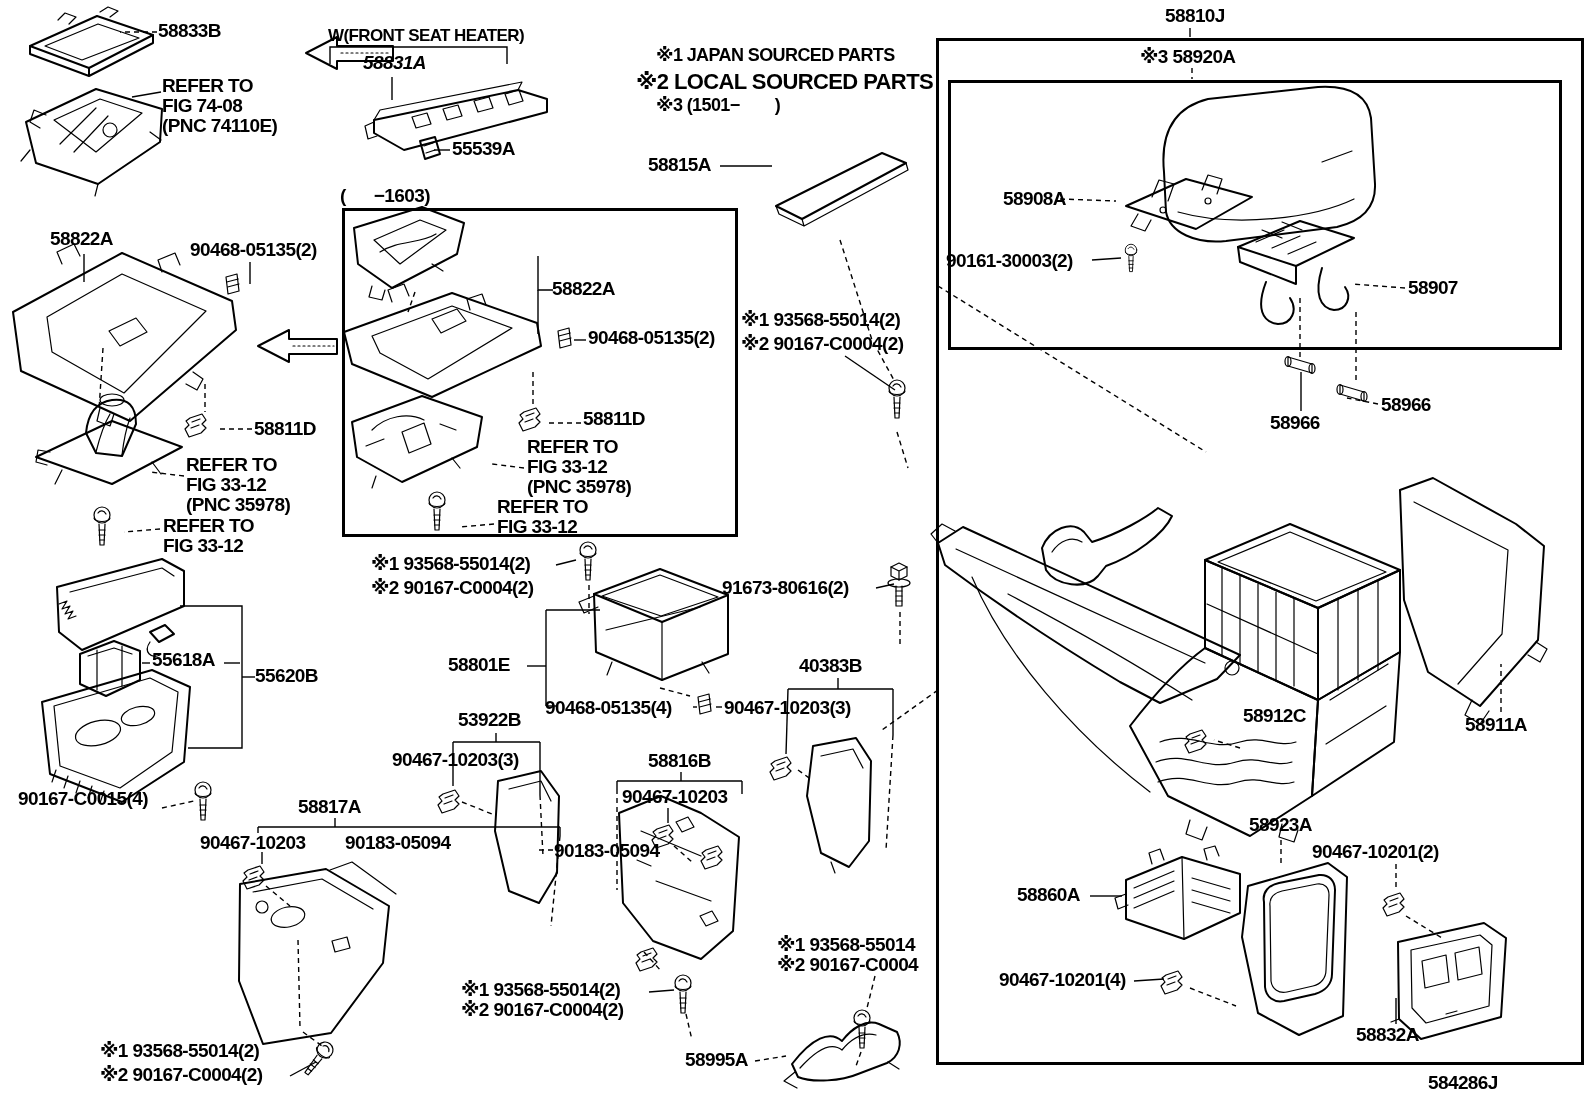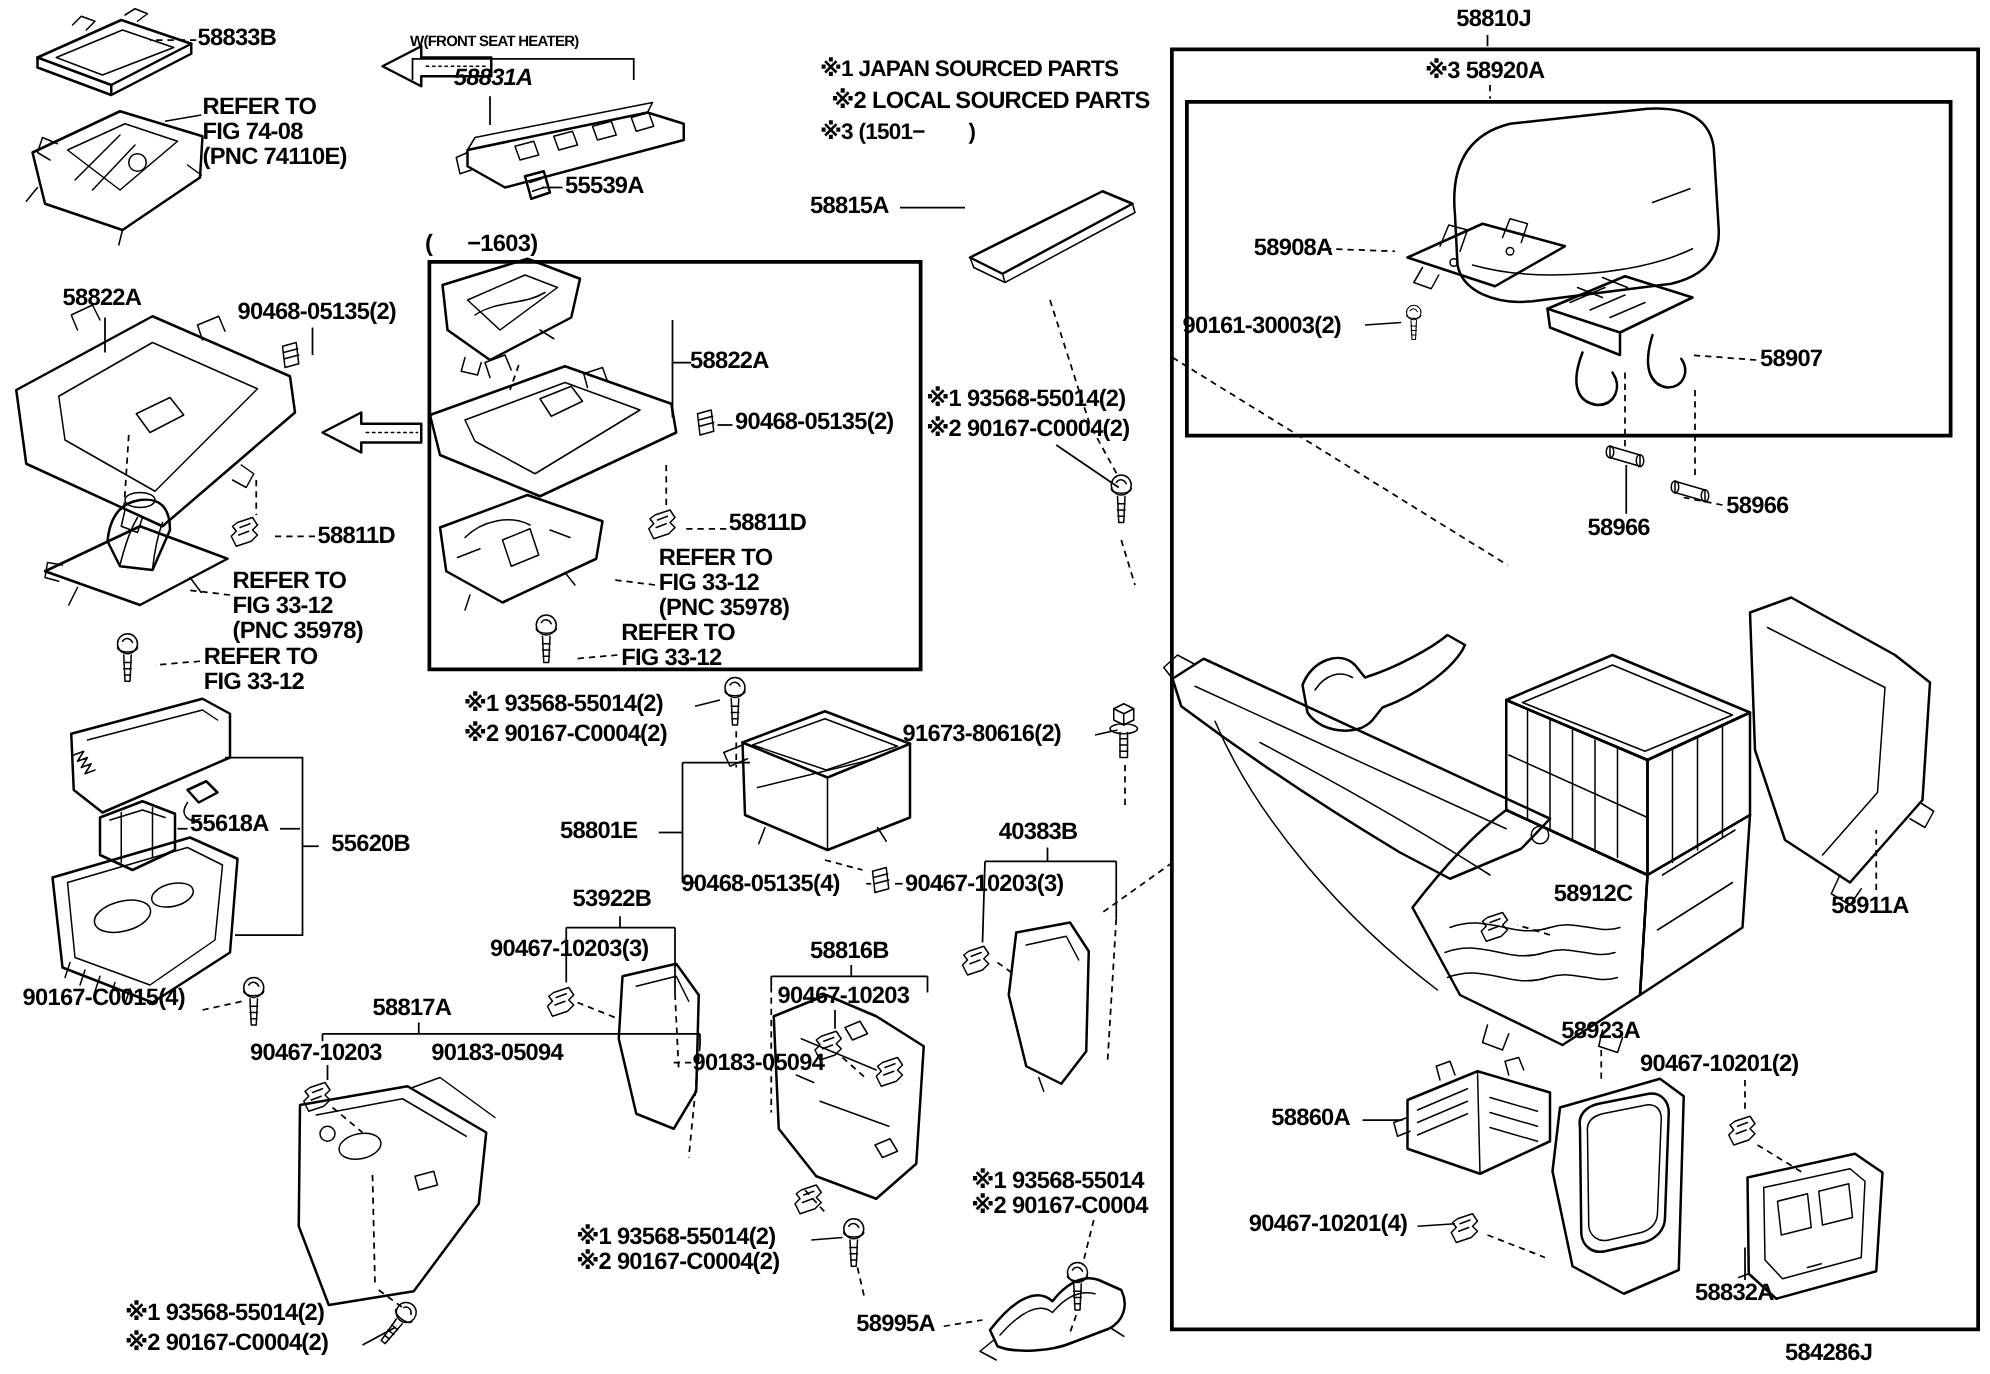--- a/index.html
+++ b/index.html
@@ -413,25 +413,25 @@
       <polyline points="1240,748 1214,740" class="dash"></polyline>
       <polyline points="1501,712 1501,664" class="dash"></polyline>
       <polyline points="938,690 882,730" class="dash"></polyline>
     </svg>
 
   <div id="labels">
       <div class="lbl" style="left: 158px; top: 21px;">58833B</div>
       <div class="lbl" style="left: 162px; top: 76px;">REFER TO</div>
       <div class="lbl" style="left: 162px; top: 96px;">FIG 74-08</div>
       <div class="lbl" style="left: 162px; top: 116px;">(PNC 74110E)</div>
-      <div class="lbl" style="left: 328px; top: 27px; font-size: 12px;">W(FRONT SEAT HEATER)</div>
+      <div class="lbl" style="left: 328px; top: 27px; font-size: 17px;">W(FRONT SEAT HEATER)</div>
       <div class="lbl" style="left: 363px; top: 53px; font-style: italic;">58831A</div>
       <div class="lbl" style="left: 452px; top: 139px;">55539A</div>
       <div class="lbl" style="left: 656px; top: 46px; font-size: 18px;">※1 JAPAN SOURCED PARTS</div>
-      <div class="lbl" style="left: 665px; top: 71px; font-size: 19px;">※2 LOCAL SOURCED PARTS</div>
+      <div class="lbl" style="left: 636px; top: 71px; font-size: 22px;">※2 LOCAL SOURCED PARTS</div>
       <div class="lbl" style="left: 656px; top: 96px; font-size: 18px;">※3 (1501−        )</div>
       <div class="lbl" style="left: 1165px; top: 6px;">58810J</div>
       <div class="lbl" style="left: 1140px; top: 47px;">※3 58920A</div>
       <div class="lbl" style="left: 648px; top: 155px;">58815A</div>
       <div class="lbl" style="left: 1003px; top: 189px;">58908A</div>
       <div class="lbl" style="left: 946px; top: 251px;">90161-30003(2)</div>
       <div class="lbl" style="left: 1408px; top: 278px;">58907</div>
       <div class="lbl" style="left: 1381px; top: 395px;">58966</div>
       <div class="lbl" style="left: 1270px; top: 413px;">58966</div>
       <div class="lbl" style="left: 50px; top: 229px;">58822A</div>
@@ -447,21 +447,21 @@
       <div class="lbl" style="left: 588px; top: 328px;">90468-05135(2)</div>
       <div class="lbl" style="left: 583px; top: 409px;">58811D</div>
       <div class="lbl" style="left: 527px; top: 437px;">REFER TO</div>
       <div class="lbl" style="left: 527px; top: 457px;">FIG 33-12</div>
       <div class="lbl" style="left: 527px; top: 477px;">(PNC 35978)</div>
       <div class="lbl" style="left: 497px; top: 497px;">REFER TO</div>
       <div class="lbl" style="left: 497px; top: 517px;">FIG 33-12</div>
       <div class="lbl" style="left: 741px; top: 310px;">※1 93568-55014(2)</div>
       <div class="lbl" style="left: 741px; top: 334px;">※2 90167-C0004(2)</div>
       <div class="lbl" style="left: 152px; top: 650px;">55618A</div>
-      <div class="lbl" style="left: 265px; top: 666px;">55620B</div>
+      <div class="lbl" style="left: 255px; top: 666px;">55620B</div>
       <div class="lbl" style="left: 18px; top: 789px;">90167-C0015(4)</div>
       <div class="lbl" style="left: 371px; top: 554px;">※1 93568-55014(2)</div>
       <div class="lbl" style="left: 371px; top: 578px;">※2 90167-C0004(2)</div>
       <div class="lbl" style="left: 448px; top: 655px; text-align: center;">58801E</div>
       <div class="lbl" style="left: 722px; top: 578px;">91673-80616(2)</div>
       <div class="lbl" style="left: 545px; top: 698px;">90468-05135(4)</div>
       <div class="lbl" style="left: 724px; top: 698px;">90467-10203(3)</div>
       <div class="lbl" style="left: 799px; top: 656px;">40383B</div>
       <div class="lbl" style="left: 458px; top: 710px;">53922B</div>
       <div class="lbl" style="left: 392px; top: 750px;">90467-10203(3)</div>

